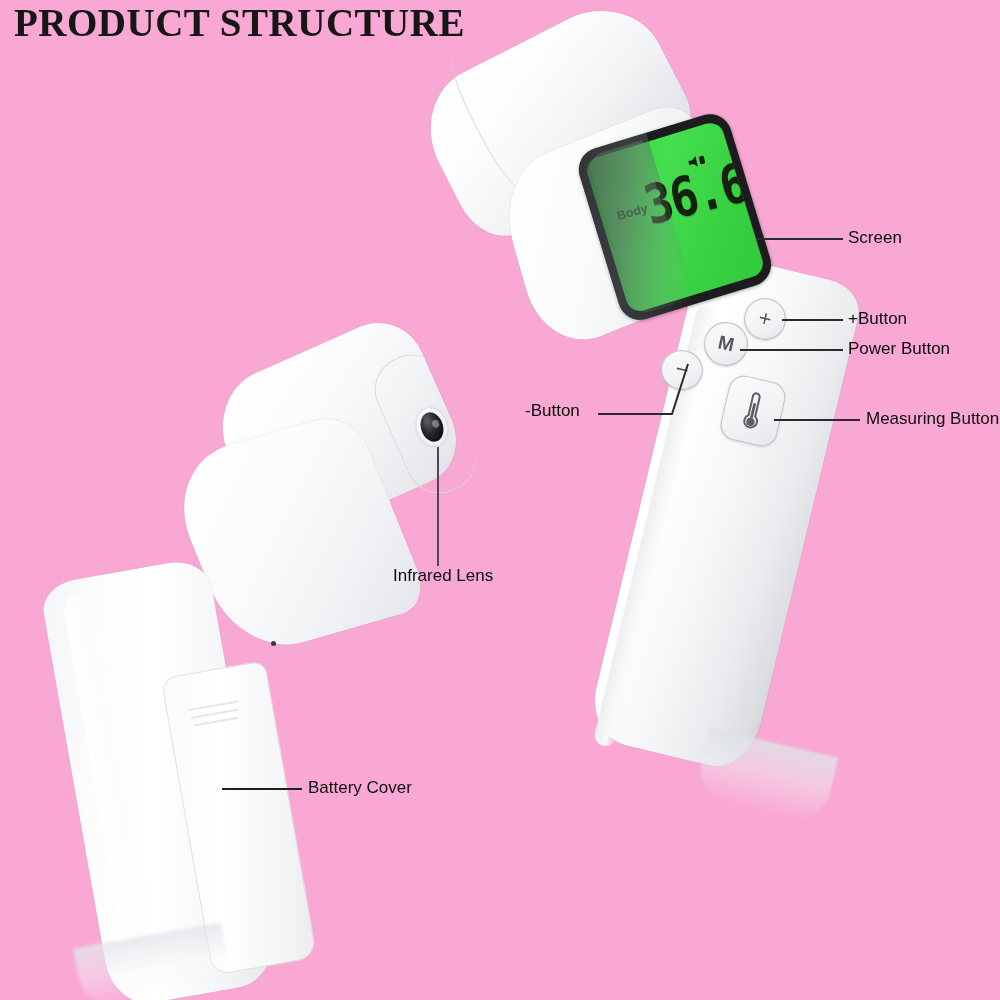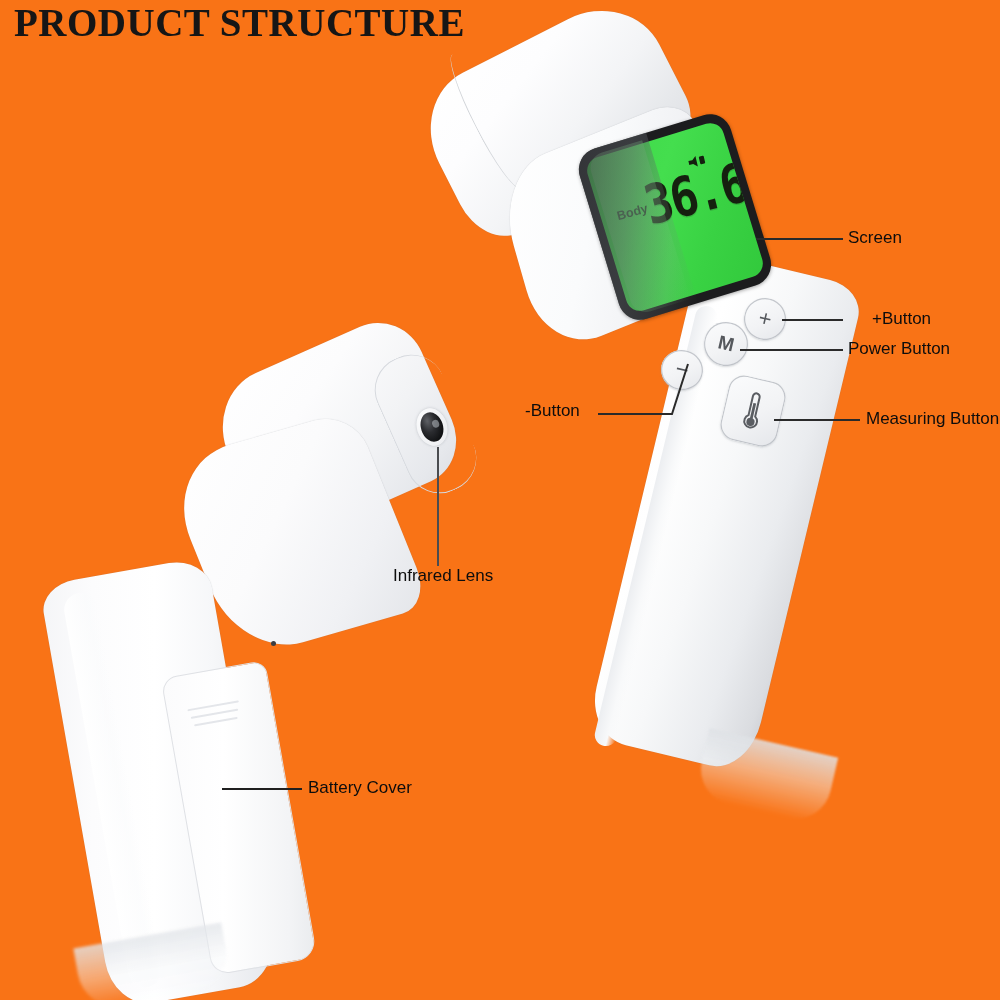--- a/index.html
+++ b/index.html
@@ -4,21 +4,21 @@
 <style>
   html, body {
     margin: 0;
     padding: 0;
     background: #ffffff;
   }
   #page {
     position: relative;
     width: 1000px;
     height: 1000px;
-    background: #f97316;
+    background: #f9a8d4;
     overflow: hidden;
     font-family: "Liberation Sans", sans-serif;
   }
 
   
   #title {
     position: absolute;
     left: 14px;
     top: 0px;
     font-family: "Liberation Serif", serif;
@@ -415,20 +415,20 @@
     <line x1="774" y1="420" x2="860" y2="420" stroke="#2a2a2a" stroke-width="2"></line>
 
     <polyline points="598,414 672,414 688,364" fill="none" stroke="#2a2a2a" stroke-width="2"></polyline>
 
     <line x1="438" y1="447" x2="438" y2="566" stroke="#4a4c50" stroke-width="2"></line>
 
     <line x1="222" y1="789" x2="302" y2="789" stroke="#1f1f1f" stroke-width="2"></line>
   </svg>
 
   <div class="callout-label" style="left:848px; top:228px;">Screen</div>
-  <div class="callout-label" style="left:848px; top:309px;margin-left:24px;">+Button</div>
+  <div class="callout-label" style="left:848px; top:309px;">+Button</div>
   <div class="callout-label" style="left:848px; top:339px;text-align:center;">Power Button</div>
   <div class="callout-label" style="left:866px; top:409px;">Measuring Button</div>
   <div class="callout-label" style="left:525px; top:401px;">-Button</div>
   <div class="callout-label" style="left:393px; top:566px;">Infrared Lens</div>
   <div class="callout-label" style="left:308px; top:778px;">Battery Cover</div>
 
 </div>
 
 </body></html>

